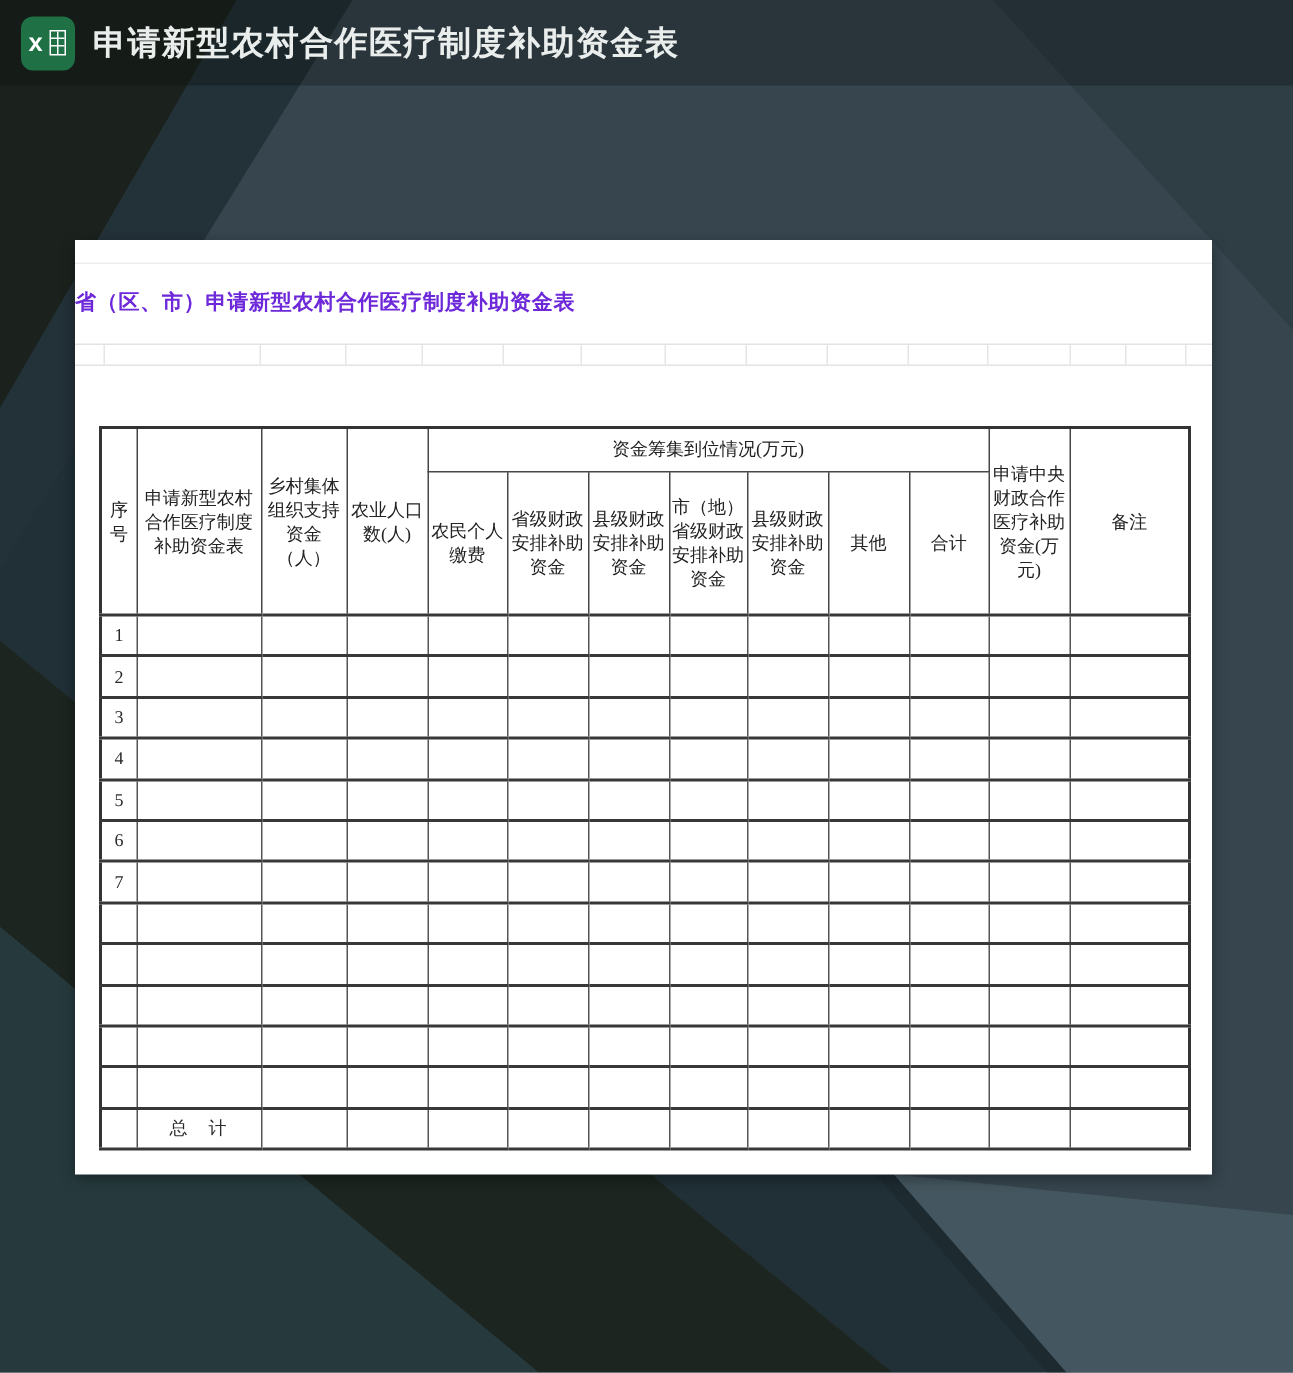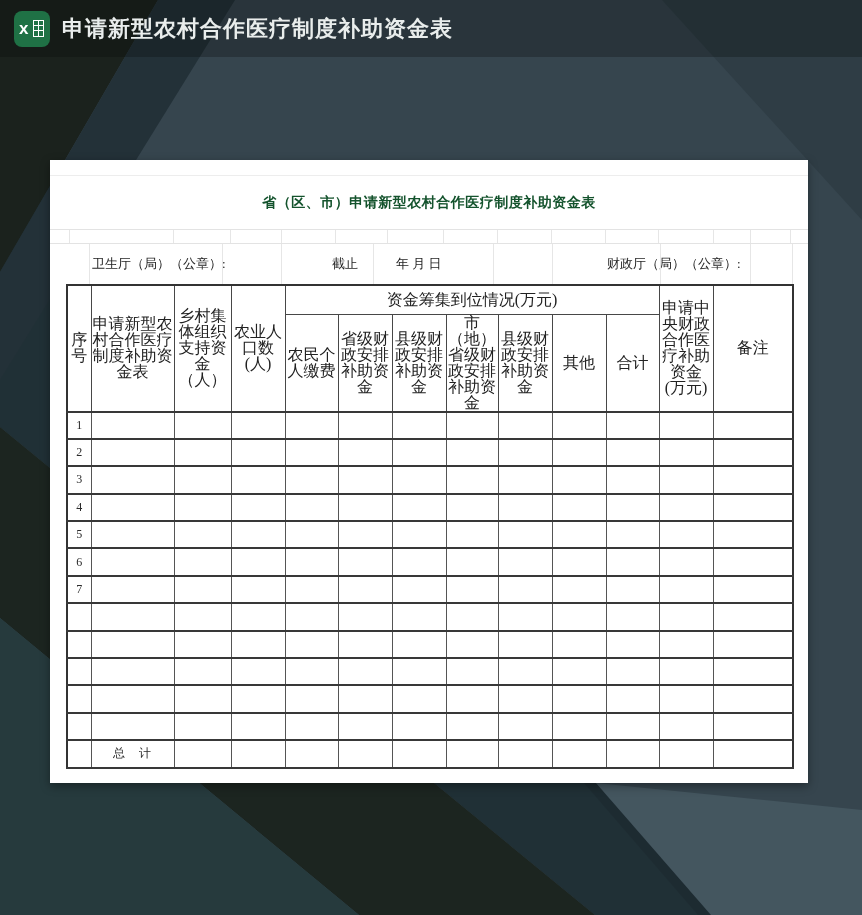--- a/index.html
+++ b/index.html
@@ -18,31 +18,31 @@
   .xlicon .xl-grid i{position:absolute;background:#fff;display:block;}
   .xlicon .g-h1{left:0;right:0;top:4px;height:1.5px;}
   .xlicon .g-h2{left:0;right:0;top:9px;height:1.5px;}
   .xlicon .g-v1{top:0;bottom:0;left:3.5px;width:1.5px;}
   .win-title{margin-left:12px;font-family:"Liberation Sans","DejaVu Sans",sans-serif;
           font-weight:bold;font-size:22px;color:#e9edec;letter-spacing:1px;white-space:nowrap;}
   
   .sheet{position:absolute;left:50px;top:160px;width:758px;height:623px;background:#ffffff;
          box-shadow:0 3px 9px rgba(0,0,0,0.38);}
   .titlerow{position:absolute;left:0;top:15px;width:758px;height:54px;border-top:1px solid #ededed;
-         text-align:center;line-height:54px;font-size:14px;font-weight:bold;color:#14532d;letter-spacing:0.5px;}
+         text-align:left;line-height:54px;font-size:14px;font-weight:bold;color:#6d28d9;letter-spacing:0.5px;}
   .thinrow{position:absolute;left:0;top:69px;width:758px;height:15px;box-sizing:border-box;
          border-top:1px solid #e3e3e3;border-bottom:1px solid #e3e3e3;}
   .thinrow i,.stamprow i{position:absolute;top:0;bottom:0;width:1px;background:#e6e6e6;}
   .stamprow{position:absolute;left:0;top:84px;width:758px;height:40px;}
   .stamprow .lbl{position:absolute;top:0;height:40px;line-height:40px;font-size:13px;color:#242424;white-space:nowrap;}
   .lbl-health{left:42px;} .lbl-deadline{left:282px;} .lbl-date{left:346px;} .lbl-finance{left:557px;}
   
   .gridwrap{position:absolute;left:16px;top:124px;}
   table.main{border-collapse:collapse;table-layout:fixed;width:726px;border:2px solid #333;}
-  table.main th{border:1px solid #474747;font-weight:normal;font-size:16px;line-height:16px;
+  table.main th{border:1px solid #474747;font-weight:normal;font-size:12px;line-height:16px;
          padding:0 1px;text-align:center;vertical-align:middle;color:#222;word-break:break-all;}
   table.main th.grp{line-height:27px;}
   table.main td{border:1px solid #555;border-top-width:2px;border-bottom-width:2px;
          border-top-color:#383838;border-bottom-color:#383838;
          font-size:12px;text-align:center;color:#2a2a2a;padding:0 1px;word-break:break-all;}
   tr.hrow1{height:29px;} tr.hrow2{height:96px;} tr.brow{height:27.4px;}
   td.total-cell{font-size:12.5px;letter-spacing:1px;}
 </style>
 </head>
 <body>
@@ -86,35 +86,20 @@
         <i style="left: 393px;"></i>
         <i style="left: 447px;"></i>
         <i style="left: 501px;"></i>
         <i style="left: 555px;"></i>
         <i style="left: 608px;"></i>
         <i style="left: 663px;"></i>
         <i style="left: 700px;"></i>
         <i style="left: 740px;"></i>
       </div>
 
-    <div class="stamprow" id="stamprow">
-      <span class="lbl lbl-health">卫生厅（局）（公章）:</span>
-      <span class="lbl lbl-deadline">截止</span>
-      <span class="lbl lbl-date">年 月 日</span>
-      <span class="lbl lbl-finance">财政厅（局）（公章）:</span>
-    <i style="left: 39px;"></i>
-        <i style="left: 172px;"></i>
-        <i style="left: 231px;"></i>
-        <i style="left: 323px;"></i>
-        <i style="left: 443px;"></i>
-        <i style="left: 502px;"></i>
-        <i style="left: 610px;"></i>
-        <i style="left: 700px;"></i>
-        <i style="left: 742px;"></i>
-      </div>
 
     <div class="gridwrap">
       <table class="main">
         <colgroup id="cols">
             <col style="width: 24px;">
             <col style="width: 83px;">
             <col style="width: 57px;">
             <col style="width: 54px;">
             <col style="width: 53px;">
             <col style="width: 54px;">

